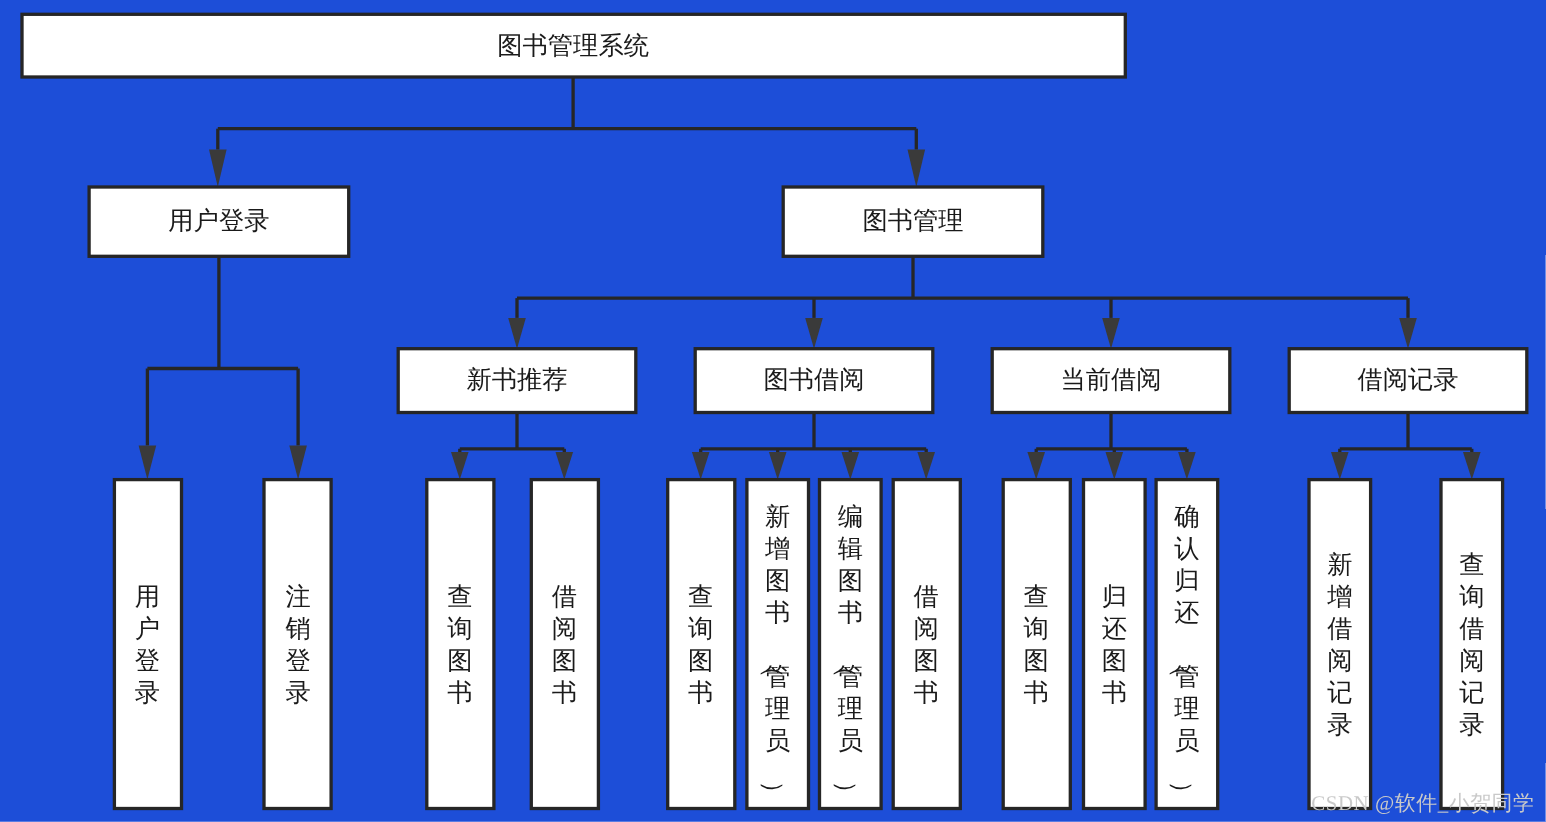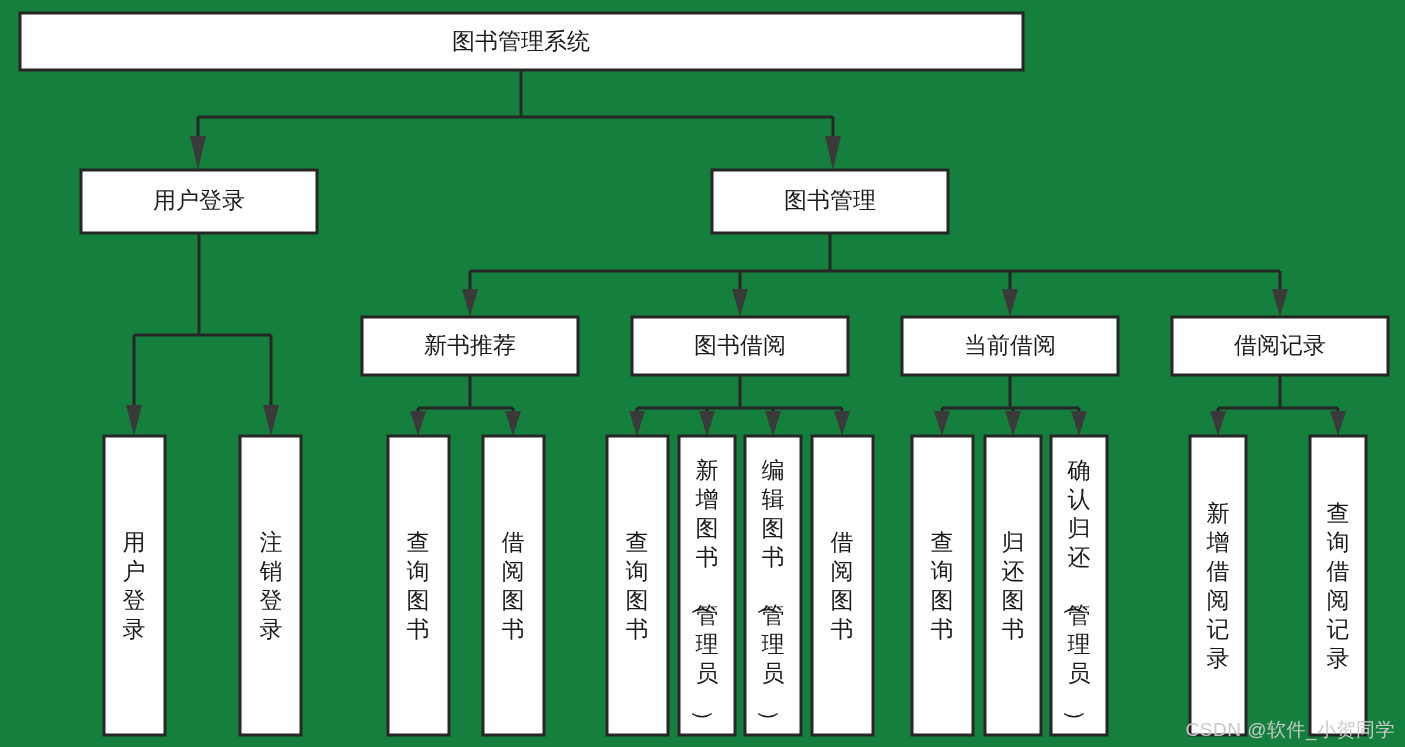--- a/index.html
+++ b/index.html
@@ -10,21 +10,21 @@
   body {
     width: 1405px;
     height: 747px;
     overflow: hidden;
     font-family: "Liberation Sans", "DejaVu Sans", sans-serif;
   }
   #diagram-root {
     position: relative;
     width: 1405px;
     height: 747px;
-    background: #15803d;
+    background: #1d4ed8;
   }
   svg#flow-svg {
     position: absolute;
     left: 0;
     top: 0;
     width: 1405px;
     height: 747px;
   }
   .node-box {
     fill: #ffffff;
@@ -51,21 +51,21 @@
   .node-label-v {
     font-family: "Liberation Sans", "DejaVu Sans", sans-serif;
     font-size: 23px;
     fill: #1a1a1a;
     text-anchor: middle;
   }
   .watermark-text {
     position: absolute;
     right: 10px;
     bottom: 4px;
-    font-family: Liberation Sans, sans-serif;
+    font-family: Liberation Serif, serif;
     font-size: 19px;
     color: #c9c9c9;
     white-space: nowrap;
     letter-spacing: 0.5px;
     user-select: none;
   }
 </style>
 </head>
 <body>
 

